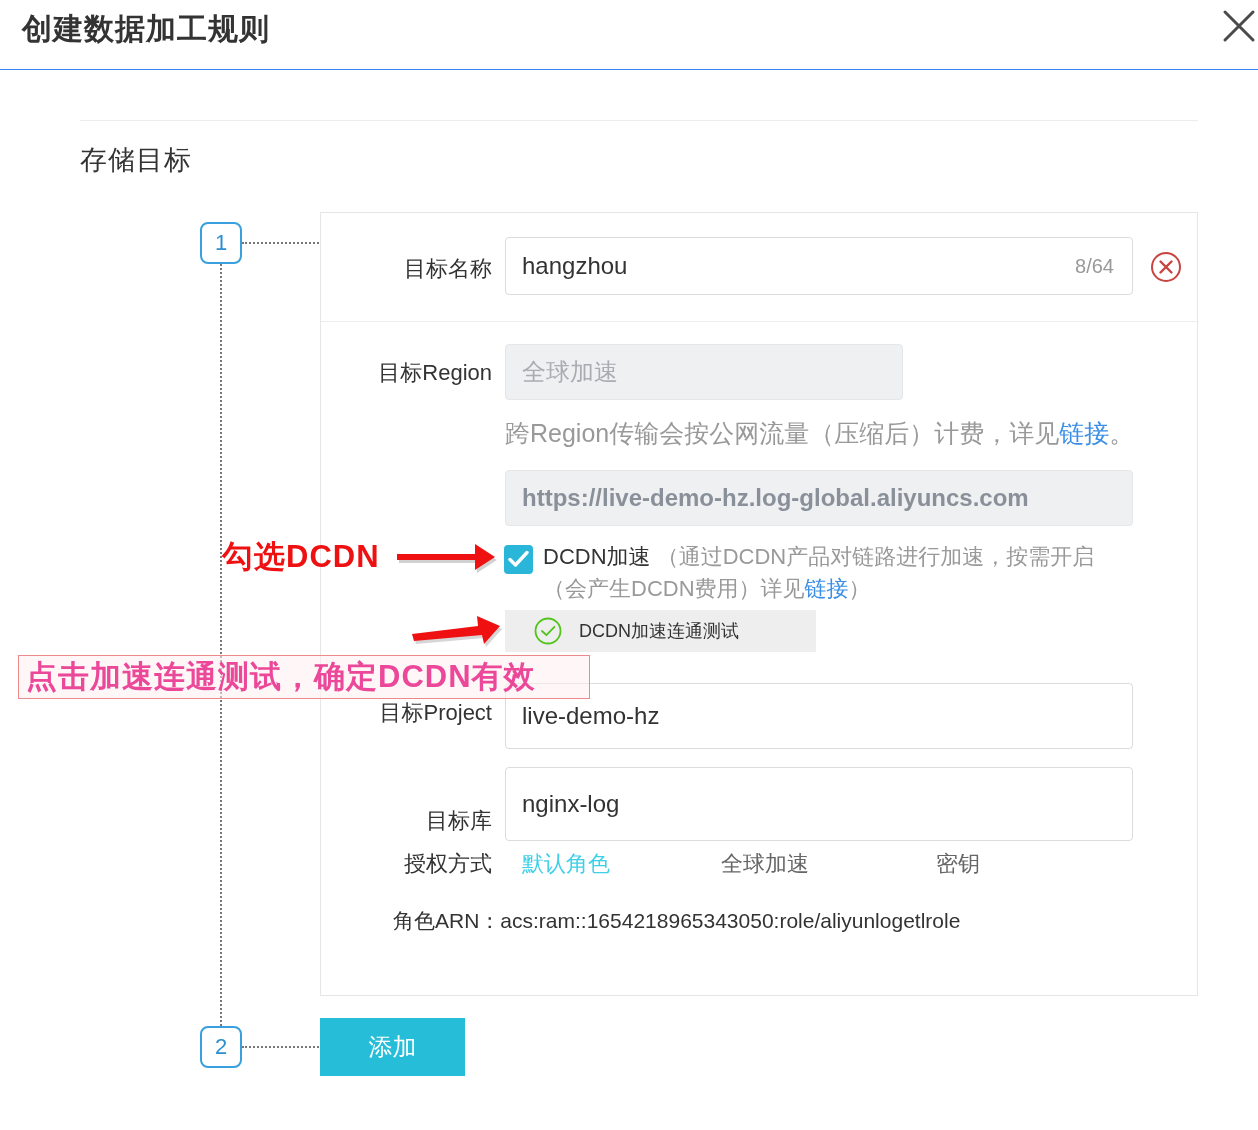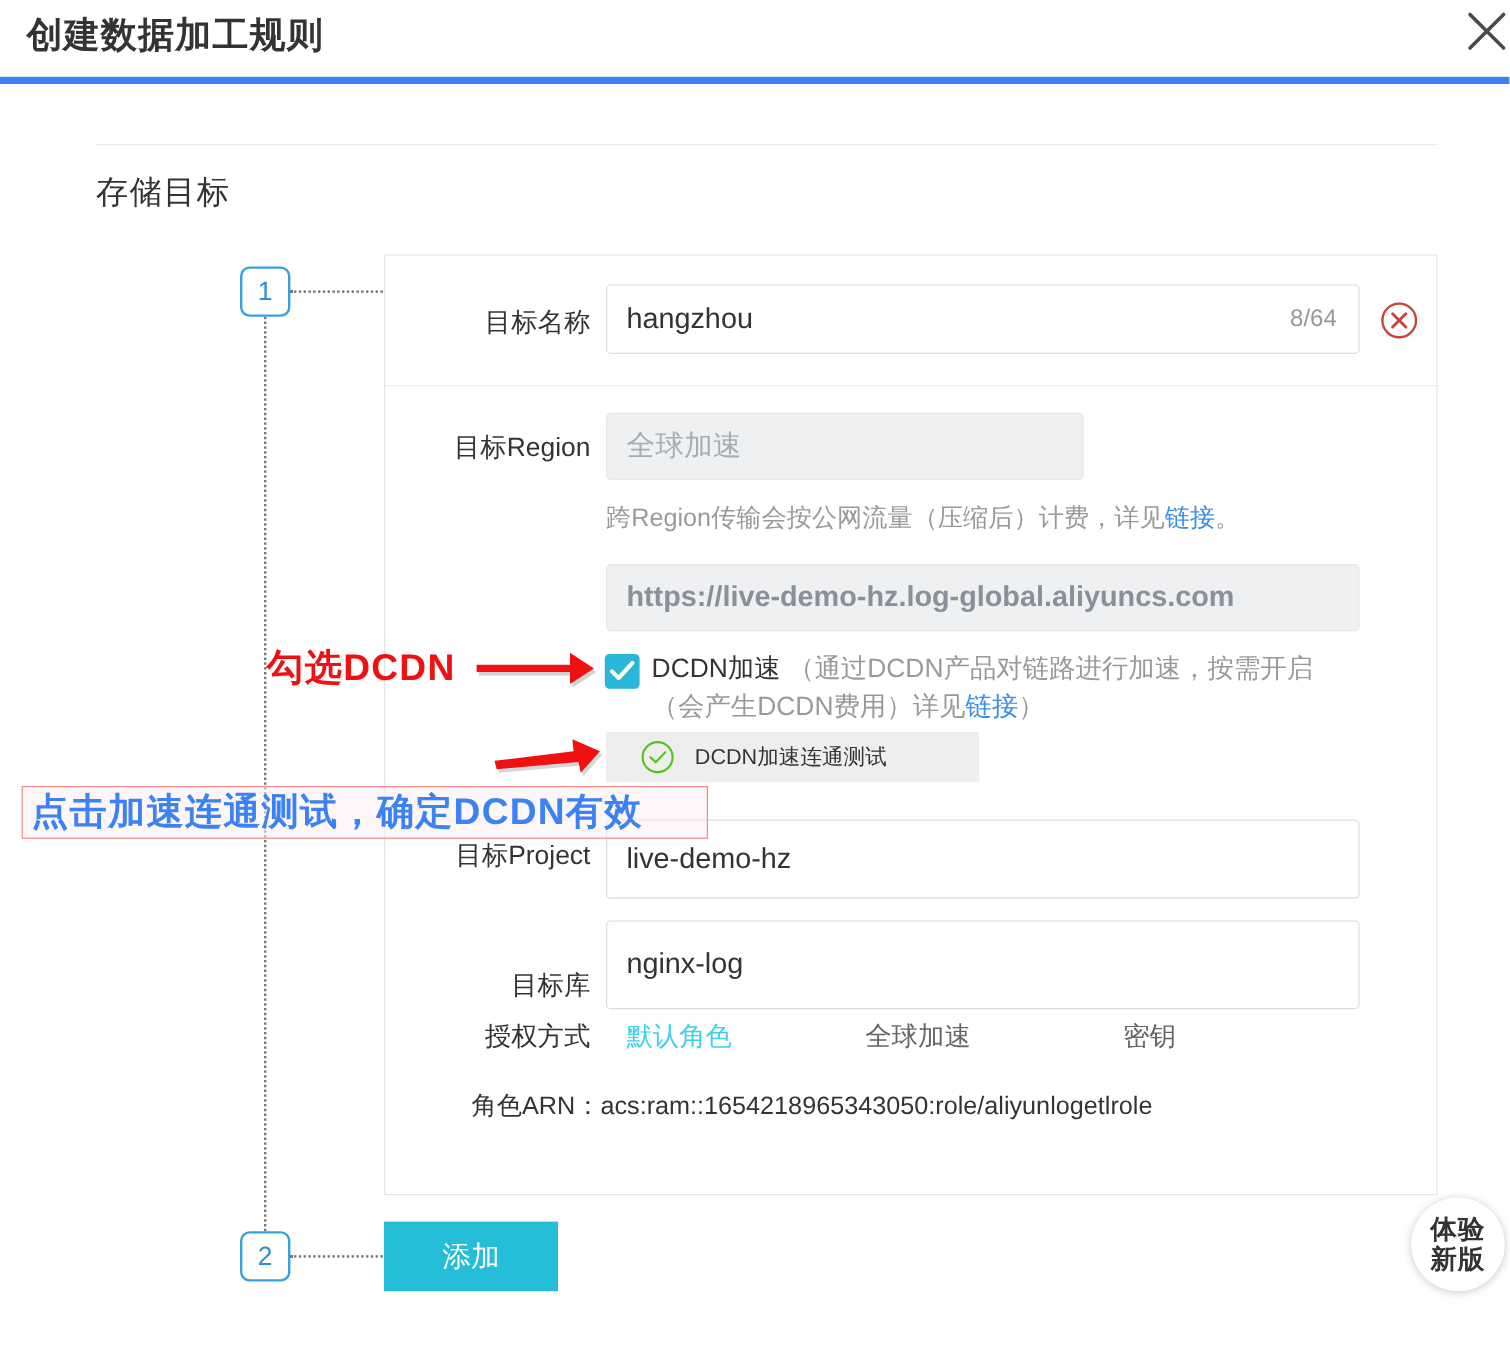--- a/index.html
+++ b/index.html
@@ -9,21 +9,21 @@
     background: #ffffff;
     font-family: "Liberation Sans", "DejaVu Sans", sans-serif;
     color: #333333;
     overflow: hidden;
   }
   #root { position: relative; width: 1258px; height: 1130px; background: #fff; }
 
   
   .dlg-header {
     position: absolute; left: 0; top: 0; width: 1258px; height: 70px;
-    border-bottom: 6px solid #3b82f6; background: #fff;
+    border-bottom: 1px solid #3b82f6; background: #fff;
   }
   .dlg-title {
     position: absolute; left: 22px; top: 9px;
     font-size: 30px; font-weight: bold; color: #333; letter-spacing: 1px;
     white-space: nowrap;
   }
   .close-btn {
     position: absolute; left: 1216px; top: 3px;
     width: 46px; height: 46px; cursor: pointer;
   }
@@ -78,21 +78,21 @@
     position: absolute; border: 1px solid #dcdcdc; border-radius: 4px;
     background: #fff; font-size: 24px; color: #333;
     padding: 0 16px; line-height: 1; display: flex; align-items: center;
   }
   .finput.disabled { background: #eff0f1; border-color: #e4e6e8; color: #a9adb3; }
   .finput .cnt {
     position: absolute; right: 18px; font-size: 20px; color: #999;
   }
 
   .helper {
-    position: absolute; font-size: 21px; color: #999; white-space: nowrap;
+    position: absolute; font-size: 25px; color: #999; white-space: nowrap;
   }
   .lnk { color: #3a8ee6; }
 
   .del-icon { position: absolute; cursor: pointer; }
 
   
   .cbx {
     position: absolute; left: 504px; top: 545px;
     width: 29px; height: 29px; border-radius: 4px; background: #29b6d8;
     cursor: pointer;
@@ -130,21 +130,21 @@
     position: absolute; left: 222px; top: 536px;
     font-size: 31px; font-weight: bold; color: #ef1111;
     white-space: nowrap; letter-spacing: 1px;
   }
   .anno-box {
     position: absolute; left: 18px; top: 655px; width: 572px; height: 44px;
     border: 1px solid #f08a8a; background: rgba(255,240,240,0.55);
   }
   .anno-text2 {
     position: absolute; left: 26px; top: 655px;
-    font-size: 31px; font-weight: bold; color: #3b82f6;
+    font-size: 31px; font-weight: bold; color: #ec4899;
     line-height: 44px; white-space: nowrap; letter-spacing: 1px;
   }
   .arrow { position: absolute; }
 
   
   .fab {
     position: absolute; left: 1176px; top: 998px; width: 78px; height: 78px;
     border-radius: 50%; background: #fff;
     box-shadow: 0 1px 7px rgba(0,0,0,0.22);
     display: flex; flex-direction: column; align-items: center; justify-content: center;
@@ -260,18 +260,14 @@
   <div class="anno-text2">点击加速连通测试，确定DCDN有效</div>
   <div class="arrow" style="left:412px; top:614px;">
     <svg width="110" height="40" viewBox="0 0 110 40">
       <g transform="translate(2,3)">
         <path d="M0 20 L66 12 L65 2 L88 12 L72 30 L70 21 L2 27 Z" fill="#000" opacity="0.16"></path>
       </g>
       <path d="M0 20 L66 12 L65 2 L88 12 L72 30 L70 21 L2 27 Z" fill="#ef1111"></path>
     </svg>
   </div>
 
-  <div class="fab">
-    <span>体验</span>
-    <span>新版</span>
-  </div>
 
 </div>
 
 </body></html>

